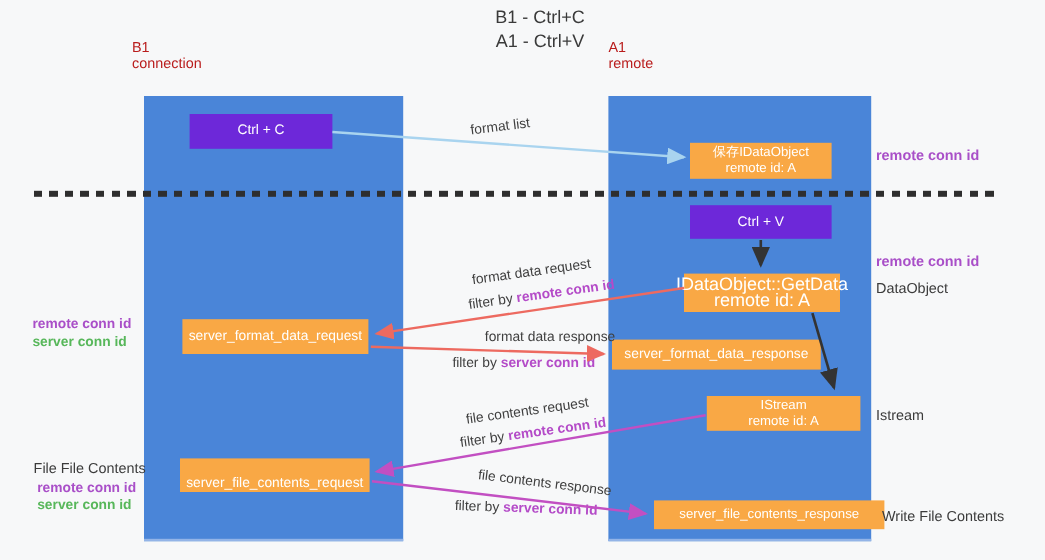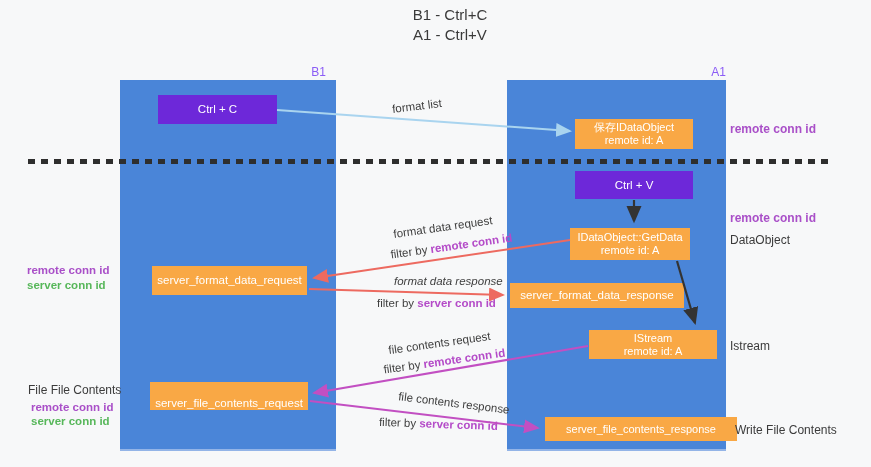--- a/index.html
+++ b/index.html
@@ -8,21 +8,21 @@
     background:#f7f8f9;
     font-family:"Liberation Sans",sans-serif;
     color:#3b3b3b;
   }
   .abs{position:absolute;}
   .title{
     left:330px;top:5px;width:240px;text-align:center;
     font-size:15px;line-height:20px;color:#3a3a3a;
   }
   .lifeline-header{
-    top:65px;text-align:right;font-size:12px;line-height:14px;color:#8b5cf6;
+    top:32px;text-align:left;font-size:12px;line-height:14px;color:#b91c1c;
   }
   .lifeline{
     top:80px;height:369px;background:#4a85d8;
     border-bottom:2px solid #93b4e7;
   }
   .node{
     display:flex;flex-direction:column;align-items:center;justify-content:center;
     color:#fff;text-align:center;font-size:11.5px;line-height:13px;
   }
   .green{background:#6d28d9;}
@@ -45,41 +45,42 @@
   <div>B1 - Ctrl+C</div>
   <div>A1 - Ctrl+V</div>
 </div>
 
 <div class="abs lifeline-header" style="left:110px;width:216px;">
   <div>B1</div>
   <div>connection</div>
 </div>
 <div class="abs lifeline-header" style="left:507px;width:219px;">
   <div>A1</div>
+  <div>remote</div>
 </div>
 
 <div class="abs lifeline" style="left:120px;width:216px;"></div>
 <div class="abs lifeline" style="left:507px;width:219px;"></div>
 
 <div class="abs dashed-line"></div>
 
 <div class="abs node green" style="left:158px;top:95px;width:119px;height:29px;">
   <span>Ctrl + C</span>
 </div>
 
 <div class="abs node orange" style="left:575px;top:119px;width:118px;height:30px;font-size:11px;">
   <span>保存IDataObject</span>
   <span>remote id: A</span>
 </div>
 
 <div class="abs node green" style="left:575px;top:171px;width:118px;height:28px;">
   <span>Ctrl + V</span>
 </div>
 
-<div class="abs node orange" style="left:570px;top:228px;width:120px;height:32px;font-size:11px;">
+<div class="abs node orange" style="left:570px;top:228px;width:130px;height:32px;font-size:15px;">
   <span>IDataObject::GetData</span>
   <span>remote id: A</span>
 </div>
 
 <div class="abs node orange" style="left:152px;top:266px;width:155px;height:29px;">
   <span>server_format_data_request</span>
 </div>
 
 <div class="abs node orange" style="left:510px;top:283px;width:174px;height:25px;">
   <span>server_format_data_response</span>
@@ -111,21 +112,21 @@
 <div class="abs side-label greentext" style="left:31px;top:415px;font-size:11.5px;">server conn id</div>
 
 <div class="abs flow-label" style="left:392px;top:100px;transform:rotate(-7deg);">format list</div>
 
 <div class="abs flow-label" style="left:393px;top:221px;transform:rotate(-8deg);">format data request</div>
 <div class="abs flow-label" style="left:390px;top:240px;transform:rotate(-8deg);">
   <span>filter by</span>
   <span class="purple">remote conn id</span>
 </div>
 
-<div class="abs flow-label" style="left:394px;top:275px;font-style:italic;">format data response</div>
+<div class="abs flow-label" style="left:404px;top:275px;">format data response</div>
 <div class="abs flow-label" style="left:377px;top:297px;">
   <span>filter by</span>
   <span class="purple">server conn id</span>
 </div>
 
 <div class="abs flow-label" style="left:388px;top:337px;transform:rotate(-8deg);">file contents request</div>
 <div class="abs flow-label" style="left:383px;top:355px;transform:rotate(-8deg);">
   <span>filter by</span>
   <span class="purple">remote conn id</span>
 </div>

